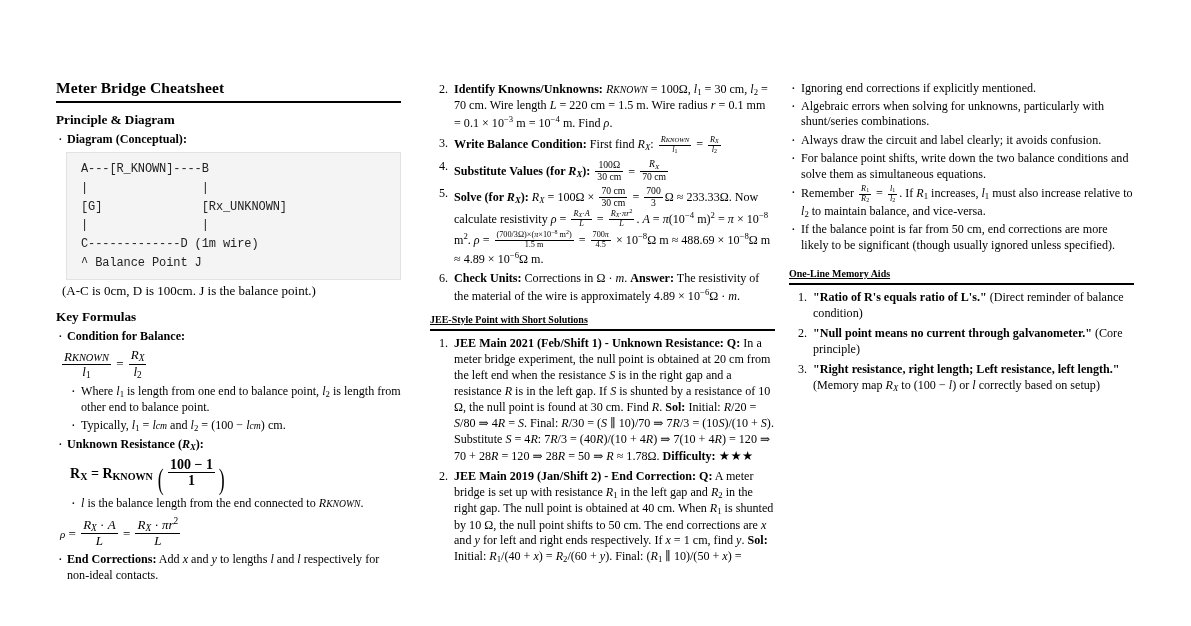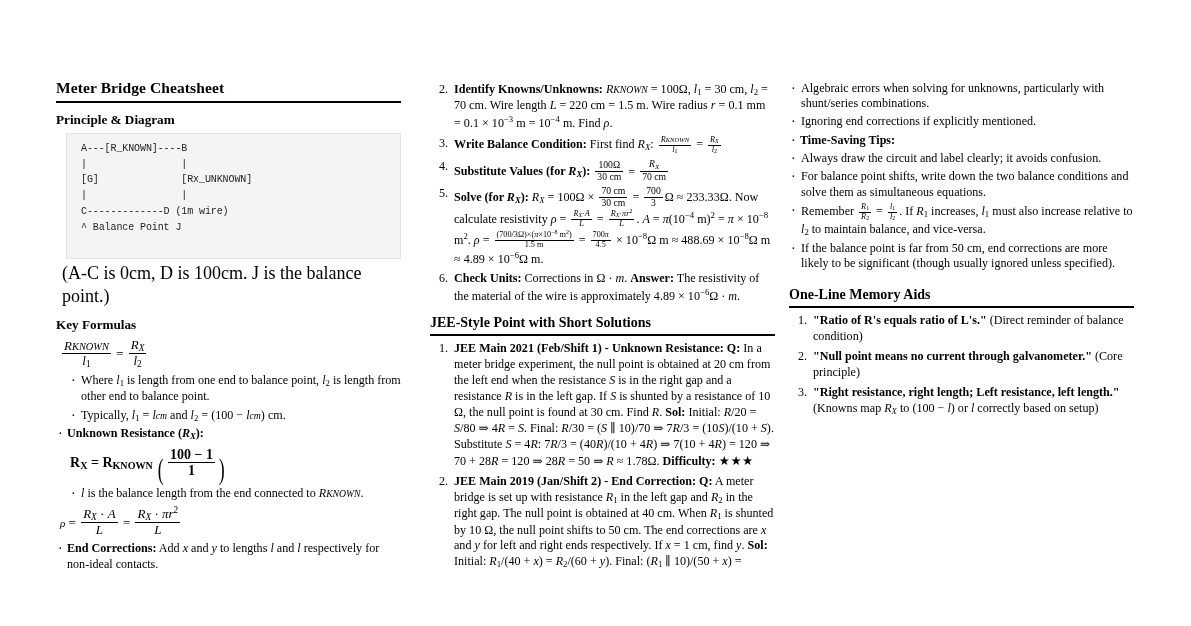--- a/index.html
+++ b/index.html
@@ -50,21 +50,22 @@
     font-size: 13.2px;
     font-weight: bold;
     margin: 9px 0 3px 0;
     padding: 0;
     line-height: 1.25;
   }
   h2.sec.ruled {
     padding-bottom: 3px;
     border-bottom: 2.2px solid #000;
     margin-bottom: 5px;
-    font-size: 14px;
+    font-size: 10px;
+    text-decoration: underline;
   }
 
   
   .p, .bul, .bul2, .bul3 {
     font-size: 12.1px;
     line-height: 1.30;
     margin: 2px 0;
   }
   .bul {
     position: relative;
@@ -88,21 +89,21 @@
   }
   .bul2::before {
     content: "\00B7";
     position: absolute;
     left: 2px;
     top: -1px;
     font-size: 14px;
     line-height: 1.25;
   }
   .paren-note {
-    font-size: 18px;
+    font-size: 13px;
     line-height: 1.30;
     margin: 2px 0 2px 6px;
   }
 
   b, .b { font-weight: bold; text-align: right; }
 
   
   ol.num {
     list-style: none;
     margin: 2px 0;
@@ -166,24 +167,24 @@
     font-weight: normal;
     vertical-align: -0.40em;
     transform: scaleX(.62);
     line-height: .86;
   }
 
   
   .codebox {
     background: #f4f4f4;
     border: 1px solid #e2e2e2;
-    padding: 7px 9px 22px 14px;
+    padding: 7px 9px 6px 14px;
     margin: 4px 0 3px 10px;
     font-family: "Liberation Mono", "DejaVu Sans Mono", monospace;
-    font-size: 10px;
+    font-size: 12px;
     line-height: 1.58;
     white-space: pre;
     color: #222;
     letter-spacing: -0.1px;
   }
 
   .stars { letter-spacing: .5px; font-size: 12.5px; }
   .quote { font-weight: bold; }
 </style>
 </head>
@@ -191,32 +192,34 @@
 
 <div class="page">
 
   <div class="col col-1">
 
     <h1 class="doc-title">Meter Bridge Cheatsheet</h1>
 
     <h2 class="sec">Principle &amp; Diagram</h2>
 
 
+    <div class="bul"><b>Diagram (Conceptual):</b></div>
 
     <div class="codebox">A---[R_KNOWN]----B
 |                |
 [G]              [Rx_UNKNOWN]
 |                |
 C-------------D (1m wire)
 ^ Balance Point J</div>
 
     <div class="paren-note">(A-C is 0cm, D is 100cm. J is the balance point.)</div>
 
     <h2 class="sec">Key Formulas</h2>
 
+    <div class="bul"><b>Condition for Balance:</b></div>
 
     <div class="dispmath">
       <span class="frac"><span class="num"><span class="m">R</span><span class="smcap">KNOWN</span></span><span class="den"><span class="m">l</span><span class="subn">1</span></span></span>
       <span class="mu"> = </span>
       <span class="frac"><span class="num"><span class="m">R</span><span class="sub">X</span></span><span class="den"><span class="m">l</span><span class="subn">2</span></span></span>
     </div>
 
     <div class="bul2">Where <span class="m">l</span><span class="subn">1</span><span> is length from one end to balance point, </span><span class="m">l</span><span class="subn">2</span><span> is length from other end to balance point.</span></div>
 
     <div class="bul2"><span>Typically, </span><span class="m">l</span><span class="subn">1</span> = <span class="m">l</span><span class="smcap">cm</span> and <span class="m">l</span><span class="subn">2</span> = (100 − <span class="m">l</span><span class="smcap">cm</span>)<span> cm.</span></div>
@@ -334,24 +337,23 @@
           Initial: <span class="m">R</span><span class="subn">1</span>/(40 + <span class="m">x</span>) = <span class="m">R</span><span class="subn">2</span>/(60 + <span class="m">y</span>). Final: (<span class="m">R</span><span class="subn">1</span> ∥ 10)/(50 + <span class="m">x</span>) =
         </span>
       </li>
 
     </ol>
 
   </div>
 
   <div class="col col-3">
 
+    <div class="bul2" style="margin-left:0">Ignoring end corrections if explicitly mentioned.</div>
     <div class="bul2" style="margin-left:0">Algebraic errors when solving for unknowns, particularly with shunt/series combinations.</div>
-    <div class="bul2" style="margin-left:0">Ignoring end corrections if explicitly mentioned.</div>
-
-    <div class="bul"><b>Time-Saving Tips:</b></div>
+
 
     <div class="bul2" style="margin-left:0">Always draw the circuit and label clearly; it avoids confusion.</div>
     <div class="bul2" style="margin-left:0">For balance point shifts, write down the two balance conditions and solve them as simultaneous equations.</div>
 
     <div class="bul2" style="margin-left:0"><span>Remember </span><span class="frac xs"><span class="num"><span class="m">R</span><span class="subn">1</span></span><span class="den"><span class="m">R</span><span class="subn">2</span></span></span> = <span class="frac xs"><span class="num"><span class="m">l</span><span class="subn">1</span></span><span class="den"><span class="m">l</span><span class="subn">2</span></span></span><span>. If </span><span class="m">R</span><span class="subn">1</span><span> increases, </span><span class="m">l</span><span class="subn">1</span><span> must also increase relative to </span><span class="m">l</span><span class="subn">2</span><span> to maintain balance, and vice-versa.</span></div>
 
     <div class="bul2" style="margin-left:0">If the balance point is far from 50 cm, end corrections are more likely to be significant (though usually ignored unless specified).</div>
 
     <h2 class="sec ruled" style="margin-top:14px">One-Line Memory Aids</h2>
 
@@ -359,19 +361,19 @@
       <li>
         <span class="n">1.</span>
         <span class="quote">"Ratio of R's equals ratio of L's."</span><span> (Direct reminder of balance condition)</span>
       </li>
       <li>
         <span class="n">2.</span>
         <span class="quote">"Null point means no current through galvanometer."</span><span> (Core principle)</span>
       </li>
       <li>
         <span class="n">3.</span>
-        <span class="quote">"Right resistance, right length; Left resistance, left length."</span><span> (Knowns map </span><span class="m">R</span><span class="sub">X</span> to (100 − <span class="m">l</span>) or <span class="m">l</span><span> correctly based on setup)</span>
+        <span class="quote">"Right resistance, right length; Left resistance, left length."</span><span> (Memory map </span><span class="m">R</span><span class="sub">X</span> to (100 − <span class="m">l</span>) or <span class="m">l</span><span> correctly based on setup)</span>
       </li>
     </ol>
 
   </div>
 
 </div>
 
 </body></html>

